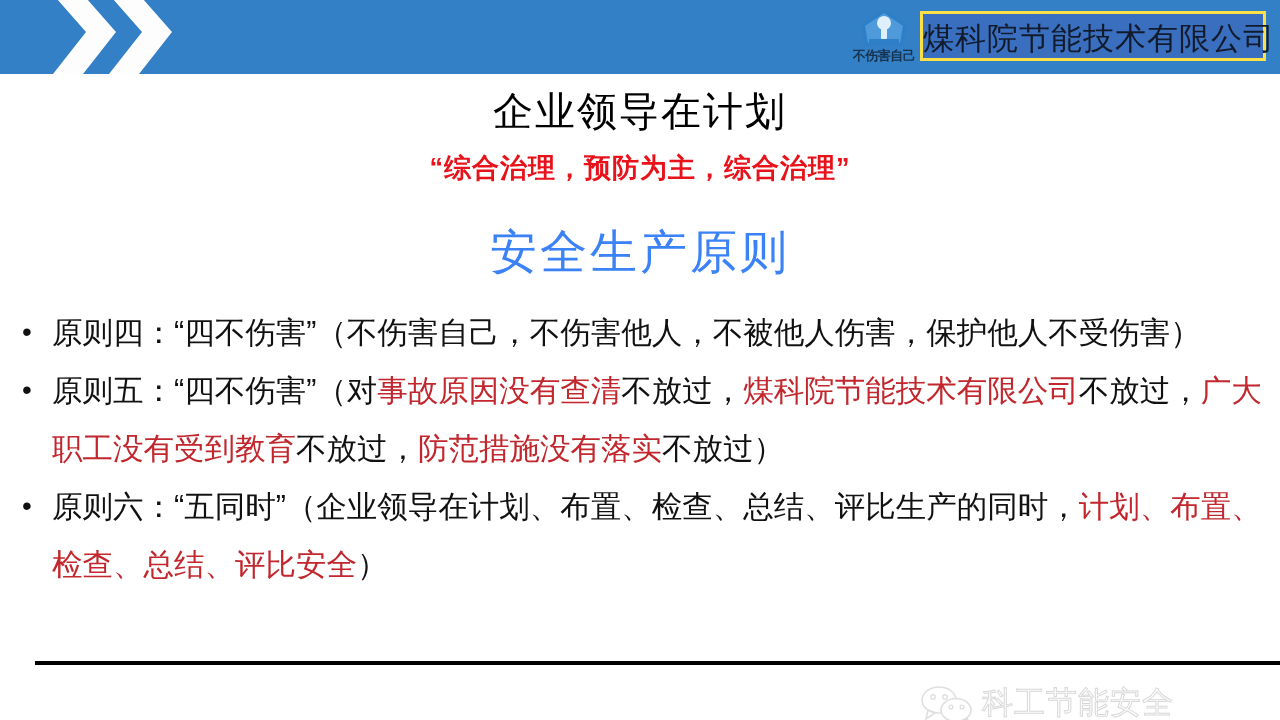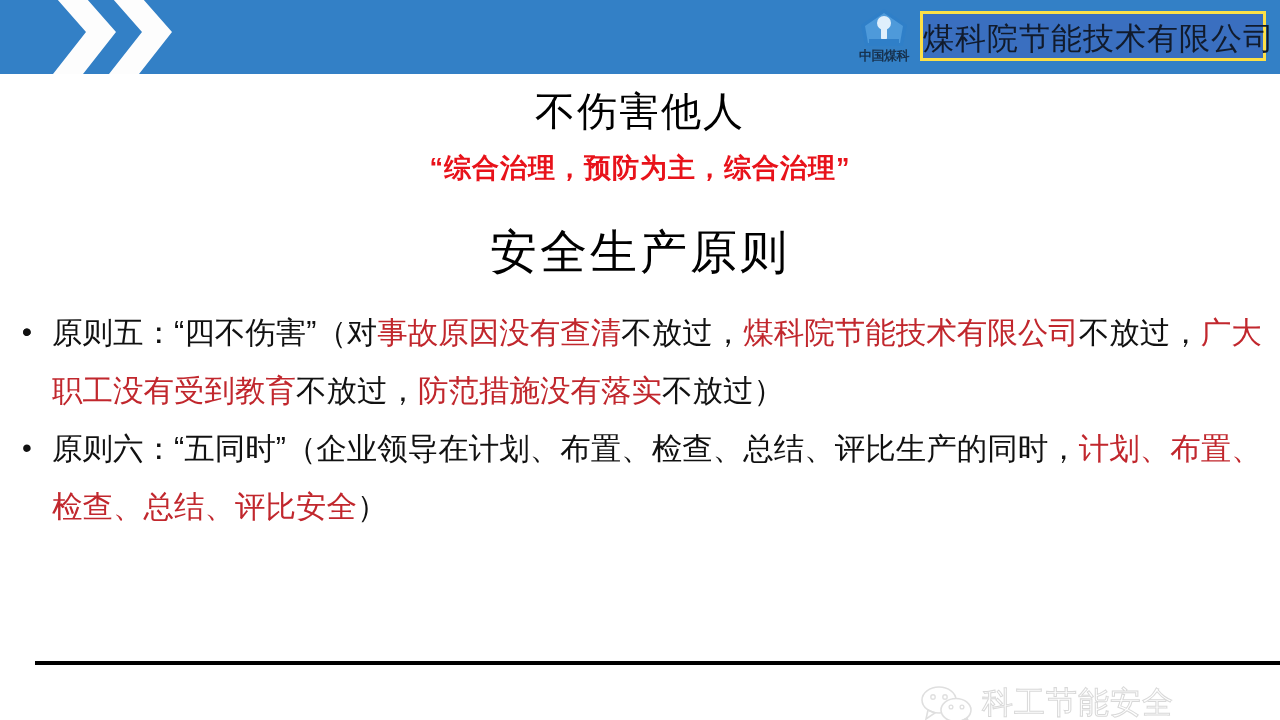--- a/index.html
+++ b/index.html
@@ -108,21 +108,21 @@
   }
   .title-second {
     position: absolute;
     left: 0;
     top: 222px;
     width: 1280px;
     text-align: center;
     font-family: "Liberation Serif", "DejaVu Serif", serif;
     font-size: 47px;
     line-height: 60px;
-    color: #000000;
+    color: #3b82f6;
     letter-spacing: 3px;
   }
 
   
   .bullets {
     position: absolute;
     left: 14px;
     top: 303px;
     width: 1250px;
   }
@@ -201,35 +201,36 @@
     <div class="logo-wrap">
       <span class="logo-emblem">
         <svg width="54" height="44" viewBox="0 0 54 44" aria-hidden="true">
           <path d="M27 3 L50 19 L46 40 L8 40 L4 19 Z" fill="#2f7fc8"></path>
           <path d="M27 7 L46 20 L43 37 L11 37 L8 20 Z" fill="#4e9ada"></path>
           <circle cx="27" cy="17" r="7" fill="#dfeffc"></circle>
           <rect x="24" y="20" width="6" height="14" rx="2" fill="#dfeffc"></rect>
           <path d="M12 33 L42 33 L42 37 L12 37 Z" fill="#2f7fc8"></path>
         </svg>
       </span>
-      <div class="logo-caption">中国煤科</div>
+      <div class="logo-caption">不伤害自己</div>
     </div>
 
     <div class="company-box">
       <div class="company-name">煤科院节能技术有限公司</div>
     </div>
   </div>
 
-  <div class="title-main">不伤害他人</div>
+  <div class="title-main">企业领导在计划</div>
   <div class="title-sub">“综合治理，预防为主，综合治理”</div>
   <div class="title-second">安全生产原则</div>
 
   <div class="bullets">
     <div class="bullet-row">
       <span class="bullet-dot">•</span>
+      <span class="bullet-text"><em>原则四：“四不伤害”（不伤害自己，不伤害他人，不被他人伤害，保护他人不受伤害）</em></span>
     </div>
     <div class="bullet-row">
       <span class="bullet-dot">•</span>
       <span class="bullet-text"><em>原则五：“四不伤害”（对</em><em class="hl">事故原因没有查清</em><em>不放过，</em><em class="hl">煤科院节能技术有限公司</em><em>不放过，</em><em class="hl">广大职工没有受到教育</em><em>不放过，</em><em class="hl">防范措施没有落实</em><em>不放过）</em></span>
     </div>
     <div class="bullet-row">
       <span class="bullet-dot">•</span>
       <span class="bullet-text"><em>原则六：“五同时”（企业领导在计划、布置、检查、总结、评比生产的同时，</em><em class="hl">计划、布置、检查、总结、评比安全</em><em>）</em></span>
     </div>
   </div>

